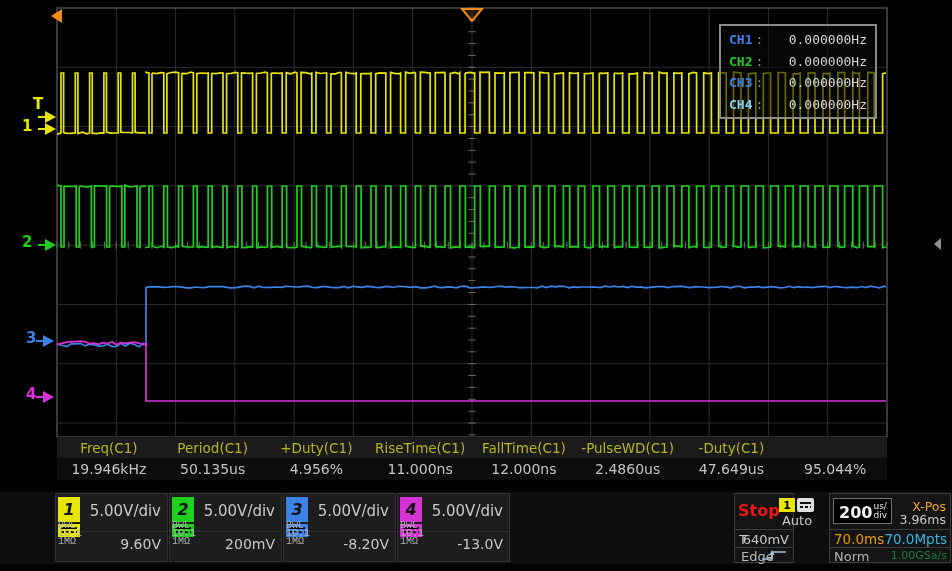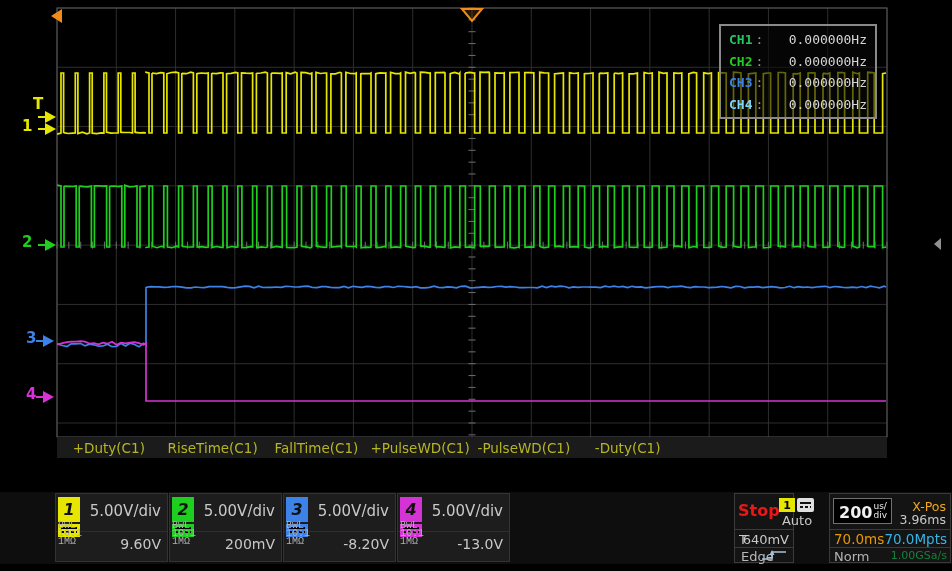--- a/index.html
+++ b/index.html
@@ -233,21 +233,21 @@
   </svg>
 
 <span class="mk" id="mk-T" style="left:33px;top:97px;color:#e6e600;">T</span>
 <span class="mk" id="mk-1" style="left:22px;top:119px;color:#e6e600;">1</span>
 <span class="mk" id="mk-2" style="left:22px;top:235px;color:#1fcf1f;">2</span>
 <span class="mk" id="mk-3" style="left:26px;top:331px;color:#3d82e8;">3</span>
 <span class="mk" id="mk-4" style="left:26px;top:387px;color:#d633d6;">4</span>
 
 <div id="freq-panel">
   <div class="freq-row">
-    <span class="freq-label" style="color: #22c55e;">CH1</span>
+    <span class="freq-label" style="color: #3b82f6;">CH1</span>
     <span class="freq-colon">:</span>
     <span class="freq-value">0.000000Hz</span>
   </div>
 
   <div class="freq-row">
     <span class="freq-label" style="color: rgb(31, 207, 31);">CH2</span>
     <span class="freq-colon">:</span>
     <span class="freq-value">0.000000Hz</span>
   </div>
 
@@ -259,26 +259,37 @@
 
   <div class="freq-row">
     <span class="freq-label" style="color: #7dd3fc;">CH4</span>
     <span class="freq-colon">:</span>
     <span class="freq-value">0.000000Hz</span>
   </div>
 </div>
 
 <div id="meas-bar">
   <div id="meas-labels">
+      <div class="meas-cell">Freq(C1)</div>
+      <div class="meas-cell">Period(C1)</div>
       <div class="meas-cell">+Duty(C1)</div>
       <div class="meas-cell">RiseTime(C1)</div>
       <div class="meas-cell">FallTime(C1)</div>
-      <div class="meas-cell">+PulseWD(C1)</div>
       <div class="meas-cell">-PulseWD(C1)</div>
       <div class="meas-cell">-Duty(C1)</div>
+    </div>
+  <div id="meas-values">
+      <div class="meas-cell">19.946kHz</div>
+      <div class="meas-cell">50.135us</div>
+      <div class="meas-cell">4.956%</div>
+      <div class="meas-cell">11.000ns</div>
+      <div class="meas-cell">12.000ns</div>
+      <div class="meas-cell">2.4860us</div>
+      <div class="meas-cell">47.649us</div>
+      <div class="meas-cell">95.044%</div>
     </div>
 </div>
 
 <div id="toolbar">
 
 
   <div id="channel-blocks">
   <div class="chblock" style="left: 55px;">
     <div class="ch-divider"></div>
     <div class="badge">

